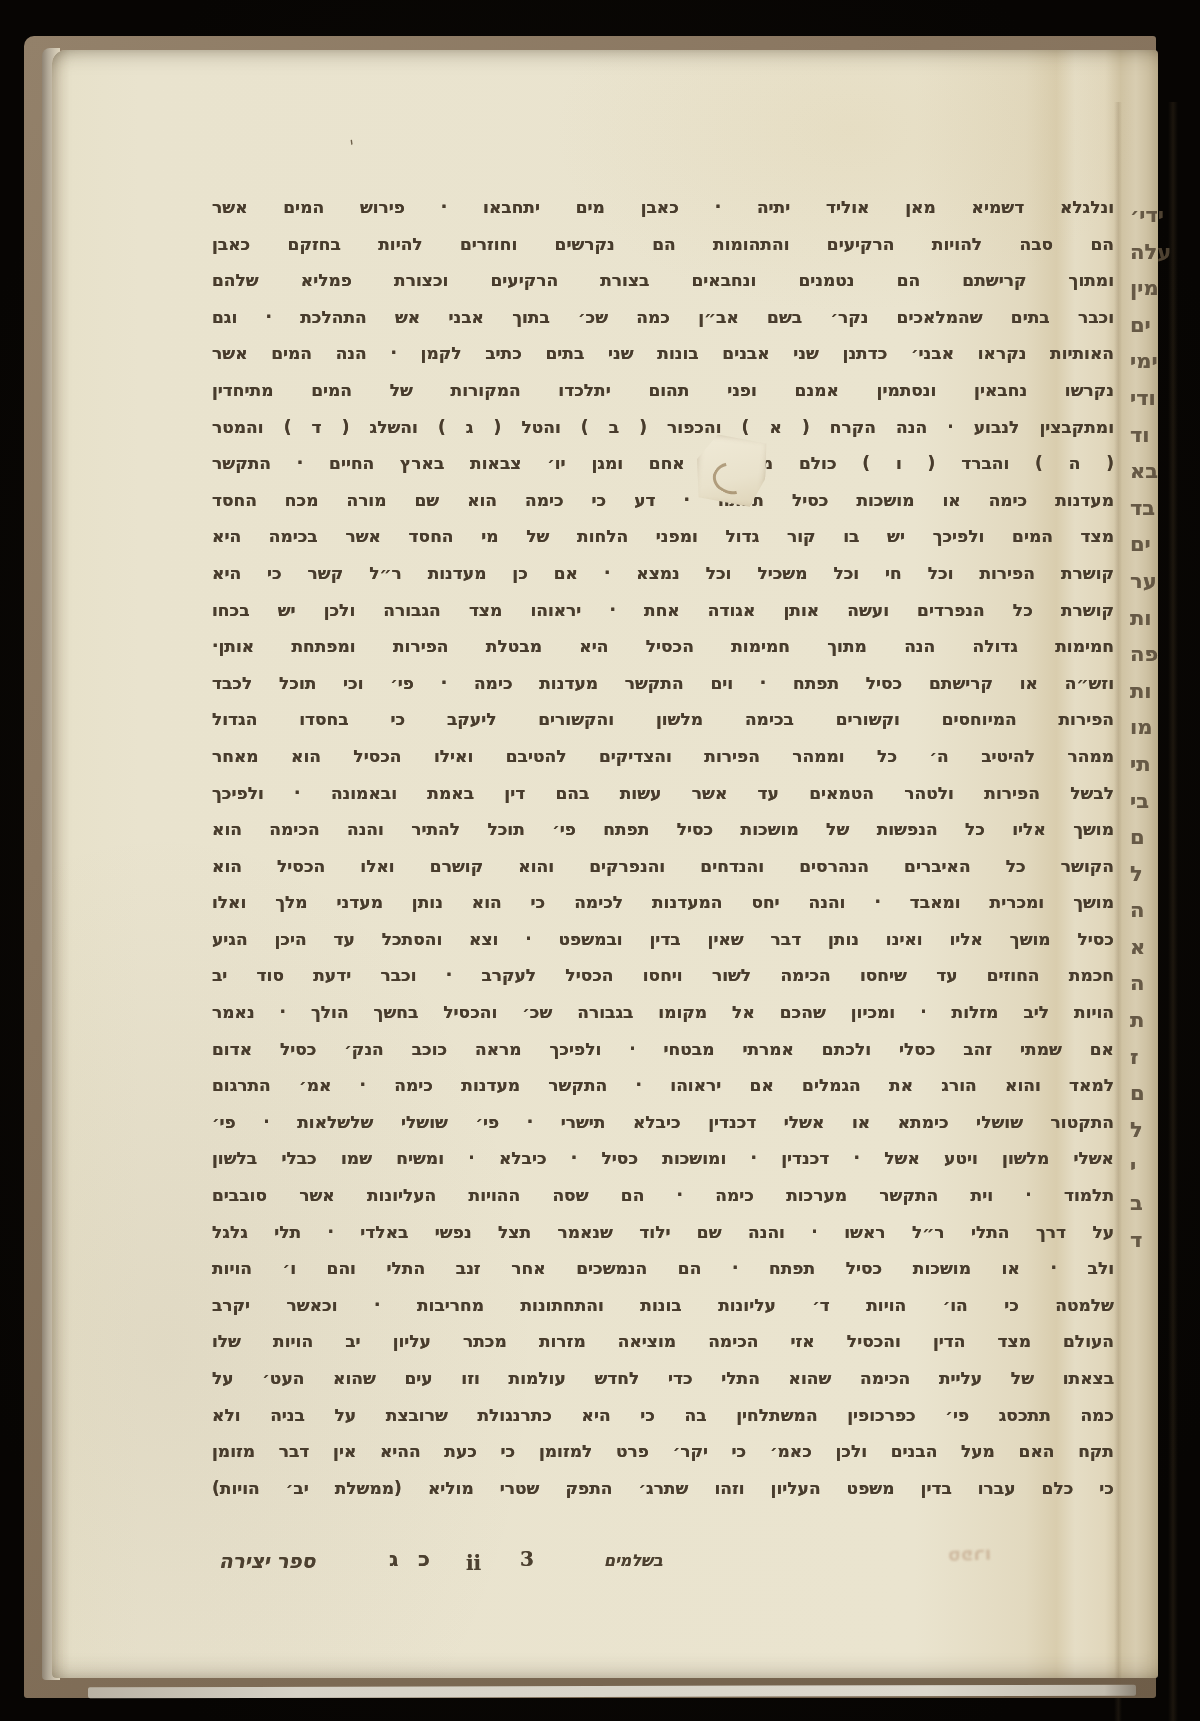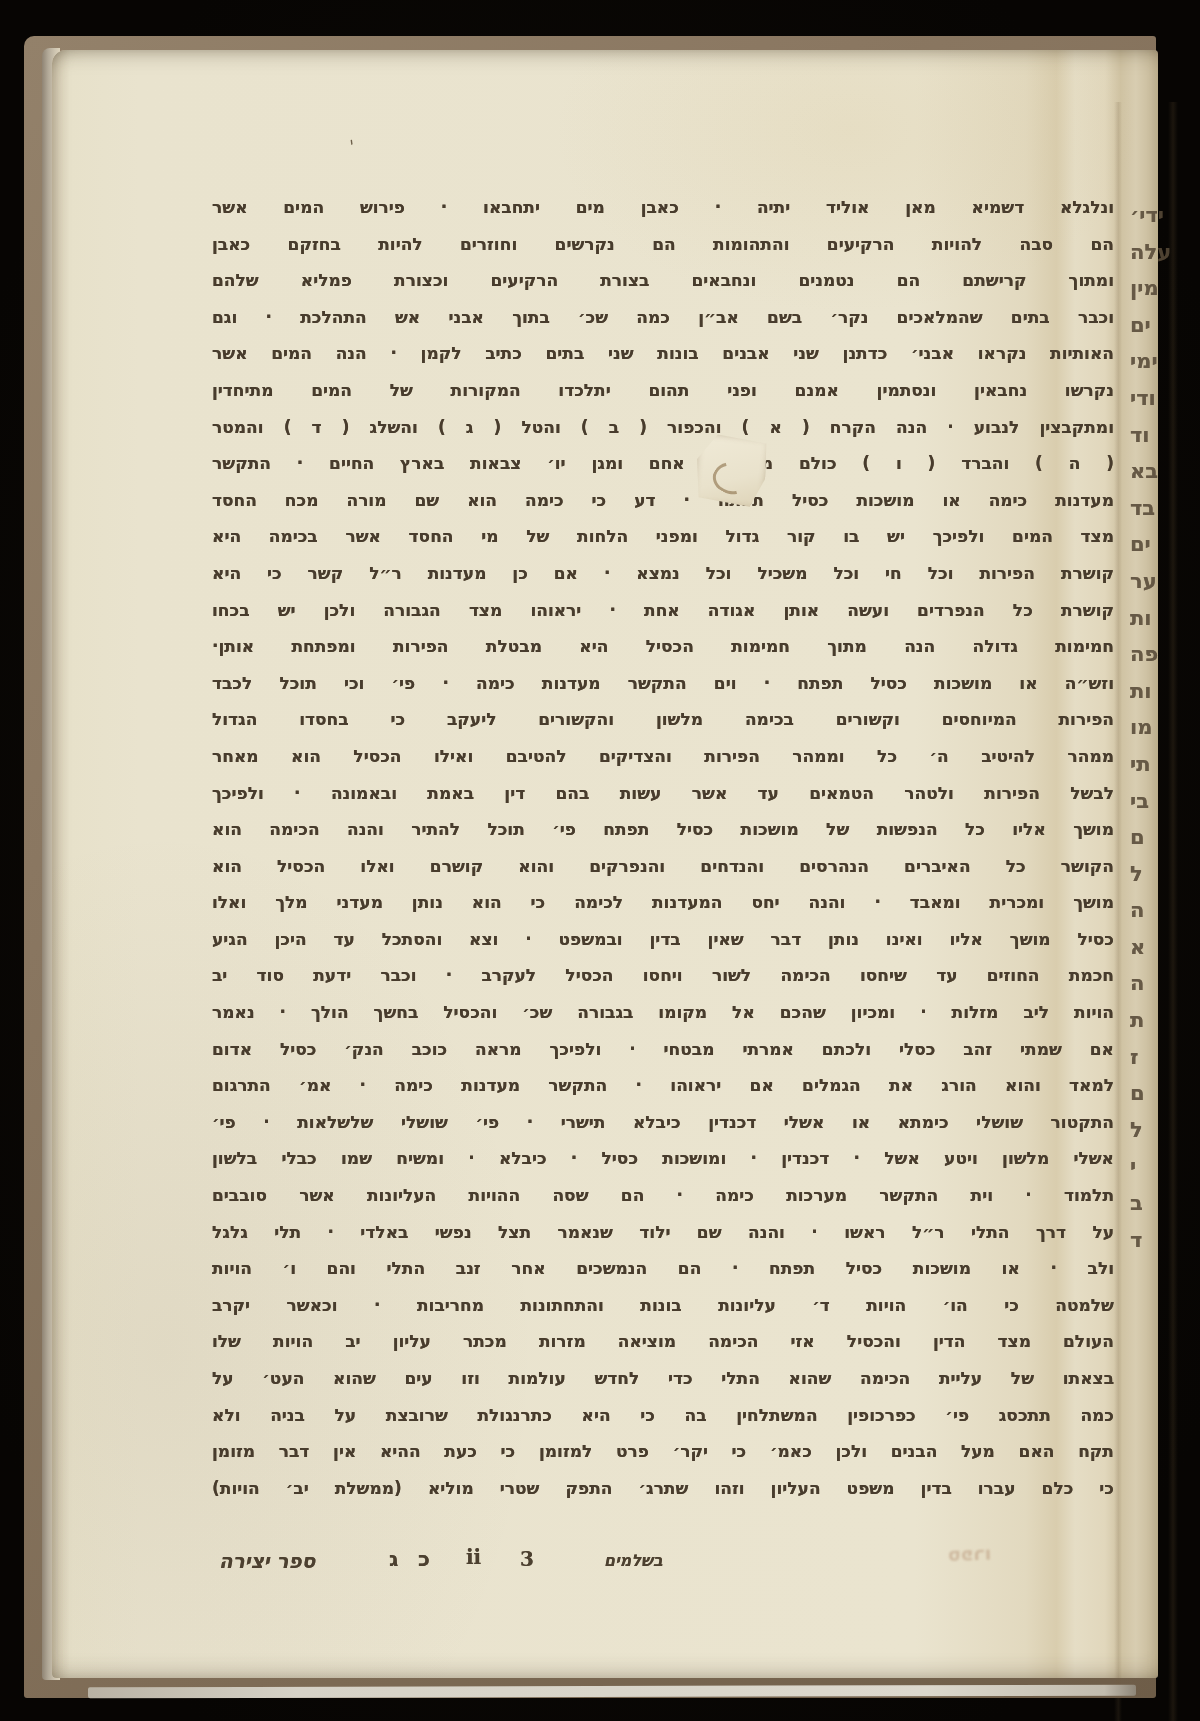--- a/index.html
+++ b/index.html
@@ -95,21 +95,21 @@
     transform:rotate(24deg);
   }
   
   .sigrow{position:absolute;left:0;top:1495px;width:1200px;height:34px;
     color:#4c4030;font-weight:bold;}
   .sig{position:absolute;direction:rtl;white-space:nowrap;
     text-shadow:0 0 .5px rgba(70,55,35,.7);}
   .sig-title{left:167px;top:4px;font-size:20px;font-style:italic;}
   .sig-heb-a{left:337px;top:2px;font-size:21px;}
   .sig-heb-b{left:366px;top:2px;font-size:21px;}
-  .sig-roman{left:414px;top:0;font-size:20px;font-family:"DejaVu Serif",serif;}
+  .sig-roman{left:414px;top:6px;font-size:20px;font-family:"DejaVu Serif",serif;}
   .sig-arabic{left:468px;top:2px;font-size:20px;font-family:"DejaVu Serif",serif;}
   .sig-catch{left:552px;top:6px;font-size:16px;font-style:italic;}
   
   .ghost{
     position:absolute;left:896px;top:1492px;width:58px;height:26px;
     color:#96603f;font-size:19px;font-weight:bold;direction:rtl;
     opacity:.30;filter:blur(1.1px);transform:scaleX(-1) rotate(2deg);
     white-space:nowrap;overflow:hidden;
   }
   
@@ -143,21 +143,21 @@
         <div class="bodyline">וכבר בתים שהמלאכים נקר׳ בשם אב״ן כמה שכ׳ בתוך אבני אש התהלכת · וגם</div>
         <div class="bodyline">האותיות נקראו אבני׳ כדתנן שני אבנים בונות שני בתים כתיב לקמן · הנה המים אשר</div>
         <div class="bodyline">נקרשו נחבאין ונסתמין אמנם ופני תהום יתלכדו המקורות של המים מתיחדין</div>
         <div class="bodyline">ומתקבצין לנבוע · הנה הקרח ( א ) והכפור ( ב ) והטל ( ג ) והשלג ( ד ) והמטר</div>
         <div class="bodyline">( ה ) והברד ( ו ) כולם מפעלות אחם ומגן יו׳ צבאות בארץ החיים · התקשר</div>
         <div class="bodyline">מעדנות כימה או מושכות כסיל תפתח · דע כי כימה הוא שם מורה מכח החסד</div>
         <div class="bodyline">מצד המים ולפיכך יש בו קור גדול ומפני הלחות של מי החסד אשר בכימה היא</div>
         <div class="bodyline">קושרת הפירות וכל חי וכל משכיל וכל נמצא · אם כן מעדנות ר״ל קשר כי היא</div>
         <div class="bodyline">קושרת כל הנפרדים ועשה אותן אגודה אחת · יראוהו מצד הגבורה ולכן יש בכחו</div>
         <div class="bodyline">חמימות גדולה הנה מתוך חמימות הכסיל היא מבטלת הפירות ומפתחת אותן·</div>
-        <div class="bodyline">וזש״ה או מושכות כסיל תפתח · וים התקשר מעדנות כימה · פי׳ וכי תוכל לכבד</div>
+        <div class="bodyline">וזש״ה או קרישתם כסיל תפתח · וים התקשר מעדנות כימה · פי׳ וכי תוכל לכבד</div>
         <div class="bodyline">הפירות המיוחסים וקשורים בכימה מלשון והקשורים ליעקב כי בחסדו הגדול</div>
         <div class="bodyline">ממהר להיטיב ה׳ כל וממהר הפירות והצדיקים להטיבם ואילו הכסיל הוא מאחר</div>
         <div class="bodyline">לבשל הפירות ולטהר הטמאים עד אשר עשות בהם דין באמת ובאמונה · ולפיכך</div>
         <div class="bodyline">מושך אליו כל הנפשות של מושכות כסיל תפתח פי׳ תוכל להתיר והנה הכימה הוא</div>
         <div class="bodyline">הקושר כל האיברים הנהרסים והנדחים והנפרקים והוא קושרם ואלו הכסיל הוא</div>
         <div class="bodyline">מושך ומכרית ומאבד · והנה יחס המעדנות לכימה כי הוא נותן מעדני מלך ואלו</div>
         <div class="bodyline">כסיל מושך אליו ואינו נותן דבר שאין בדין ובמשפט · וצא והסתכל עד היכן הגיע</div>
         <div class="bodyline">חכמת החוזים עד שיחסו הכימה לשור ויחסו הכסיל לעקרב · וכבר ידעת סוד יב</div>
         <div class="bodyline">הויות ליב מזלות · ומכיון שהכם אל מקומו בגבורה שכ׳ והכסיל בחשך הולך · נאמר</div>
         <div class="bodyline">אם שמתי זהב כסלי ולכתם אמרתי מבטחי · ולפיכך מראה כוכב הנק׳ כסיל אדום</div>

